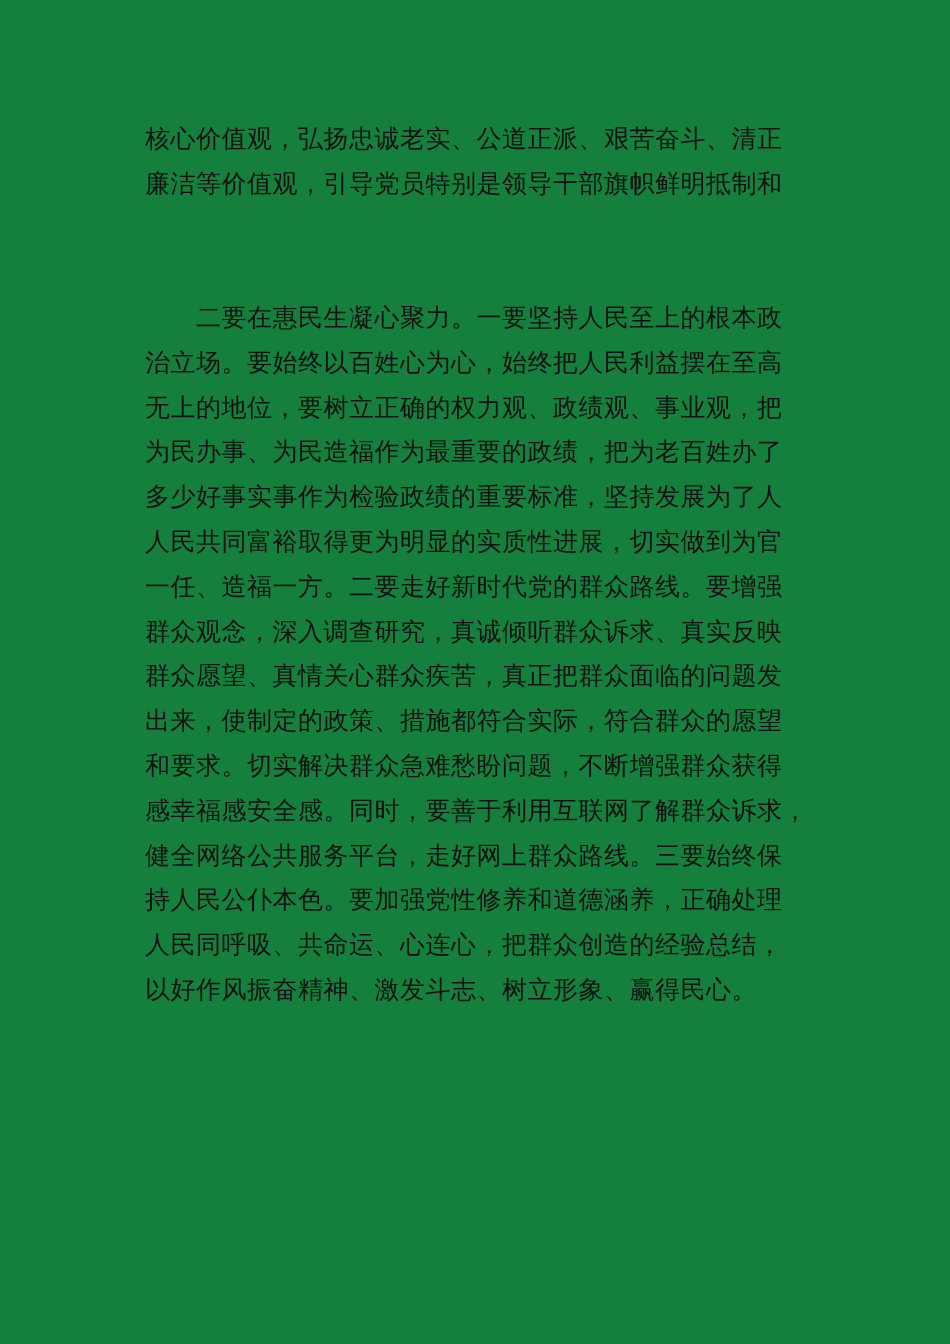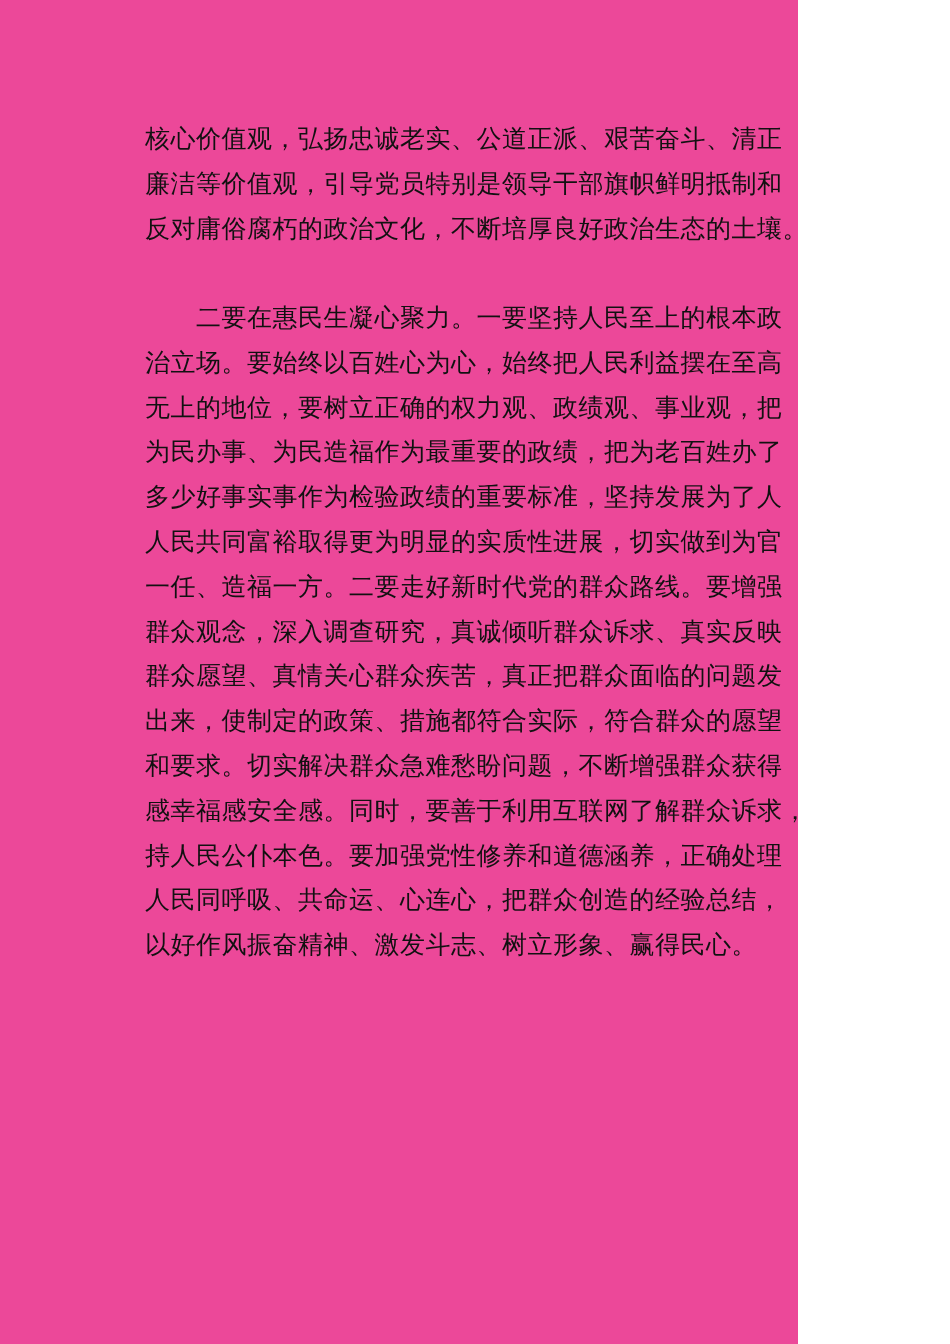--- a/index.html
+++ b/index.html
@@ -1,17 +1,17 @@
 <!DOCTYPE html>
 <html><head>
   <meta charset="utf-8">
   <style>
     html, body { margin: 0; padding: 0; background: #ffffff; }
     body { width: 950px; height: 1344px; position: relative; overflow: hidden; }
-    .page { position: absolute; left: 0; top: 0; width: 798px; height: 1344px; background: #ec4899; }
+    .page { position: absolute; left: 0; top: 0; width: 950px; height: 1344px; background: #15803d; }
     .para { position: absolute; left: 145px; width: 680px; }
     .line {
       display: block;
       height: 44.8px;
       line-height: 44.8px;
       font-family: "DejaVu Sans", "Liberation Sans", sans-serif;
       font-size: 25px;
       color: #111111;
       white-space: nowrap;
       letter-spacing: 0.5px;
@@ -19,33 +19,33 @@
     #para-1 { top: 117px; }
     #para-2 { top: 296px; }
   </style>
 </head>
 <body>
 
 <div class="page">
   <div class="para" id="para-1">
     <span class="line">核心价值观，弘扬忠诚老实、公道正派、艰苦奋斗、清正</span>
     <span class="line">廉洁等价值观，引导党员特别是领导干部旗帜鲜明抵制和</span>
-    <span class="line">反对庸俗腐朽的政治文化，不断培厚良好政治生态的土壤。</span>
   </div>
 
   <div class="para" id="para-2">
     <span class="line">　　二要在惠民生凝心聚力。一要坚持人民至上的根本政</span>
     <span class="line">治立场。要始终以百姓心为心，始终把人民利益摆在至高</span>
     <span class="line">无上的地位，要树立正确的权力观、政绩观、事业观，把</span>
     <span class="line">为民办事、为民造福作为最重要的政绩，把为老百姓办了</span>
     <span class="line">多少好事实事作为检验政绩的重要标准，坚持发展为了人</span>
     <span class="line">人民共同富裕取得更为明显的实质性进展，切实做到为官</span>
     <span class="line">一任、造福一方。二要走好新时代党的群众路线。要增强</span>
     <span class="line">群众观念，深入调查研究，真诚倾听群众诉求、真实反映</span>
     <span class="line">群众愿望、真情关心群众疾苦，真正把群众面临的问题发</span>
     <span class="line">出来，使制定的政策、措施都符合实际，符合群众的愿望</span>
     <span class="line">和要求。切实解决群众急难愁盼问题，不断增强群众获得</span>
     <span class="line">感幸福感安全感。同时，要善于利用互联网了解群众诉求，</span>
+    <span class="line">健全网络公共服务平台，走好网上群众路线。三要始终保</span>
     <span class="line">持人民公仆本色。要加强党性修养和道德涵养，正确处理</span>
     <span class="line">人民同呼吸、共命运、心连心，把群众创造的经验总结，</span>
     <span class="line">以好作风振奋精神、激发斗志、树立形象、赢得民心。</span>
   </div>
 </div>
 
 </body></html>

